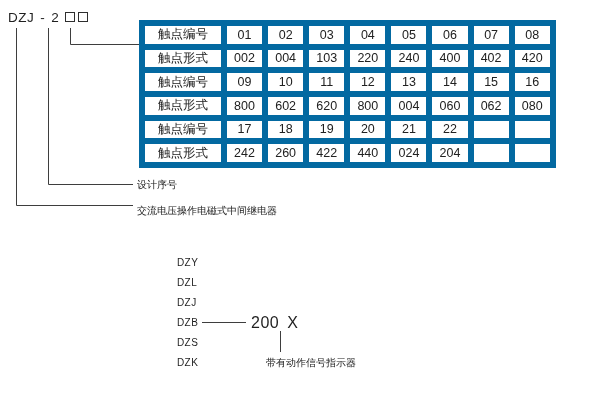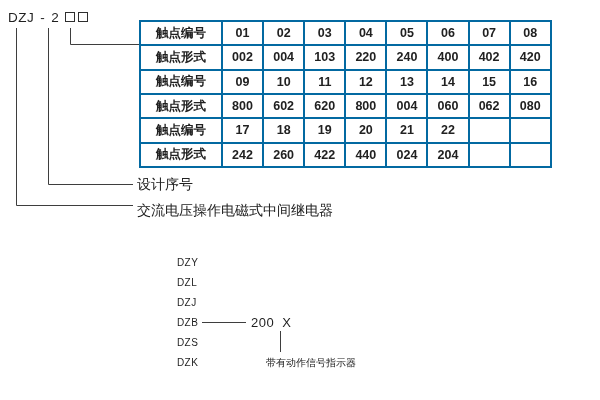--- a/index.html
+++ b/index.html
@@ -17,32 +17,32 @@
   .title-series{margin-right:6px;}
   .digit-box{width:8px;height:8px;border:1px solid #2e2e2e;display:inline-block;margin-right:3px;background:#fff;}
   
   svg.lines{left:0;top:0;}
   
   table.spec{
     left:139px;top:20px;border-collapse:collapse;table-layout:fixed;
     width:411px;height:148px;background:#fff;
   }
   table.spec td{
-    border:2px solid #0369a1;text-align:center;vertical-align:middle;
-    font-size:12.5px;padding:0;color:#212121;white-space:nowrap;font-weight:bold;
+    border:6px solid #0369a1;text-align:center;vertical-align:middle;
+    font-size:12.5px;padding:0;color:#212121;white-space:nowrap;
   }
   td.hdr{font-size:12px;}
   
-  .conn-label{font-size:14px;color:#212121;white-space:nowrap;line-height:13px;}
+  .conn-label{font-size:10px;color:#212121;white-space:nowrap;line-height:13px;}
   .lbl-design{left:137px;top:178px;}
   .lbl-relay{left:137px;top:184px;margin-top:20px;}
   
   .model-list{left:177px;top:253px;font-size:10px;color:#1f1f1f;letter-spacing:.4px;}
   .model-item{height:20px;line-height:20px;}
-  .dzb-suffix{left:251px;top:316px;height:14px;line-height:14px;font-size:13px;
+  .dzb-suffix{left:251px;top:316px;height:14px;line-height:14px;font-size:16px;
     display:flex;color:#1f1f1f;letter-spacing:.5px;}
   .dzb-200{margin-right:8px;}
   .indicator-note{left:266px;top:356px;font-size:10px;line-height:14px;color:#212121;white-space:nowrap;}
 </style>
 </head>
 <body>
 
 <svg class="abs lines" width="600" height="400" viewBox="0 0 600 400">
   <path d="M16.5,28 L16.5,205.5 L133,205.5" fill="none" stroke="#3e3e3e" stroke-width="1"></path>
   <path d="M48.5,28 L48.5,184.5 L133,184.5" fill="none" stroke="#3e3e3e" stroke-width="1"></path>

